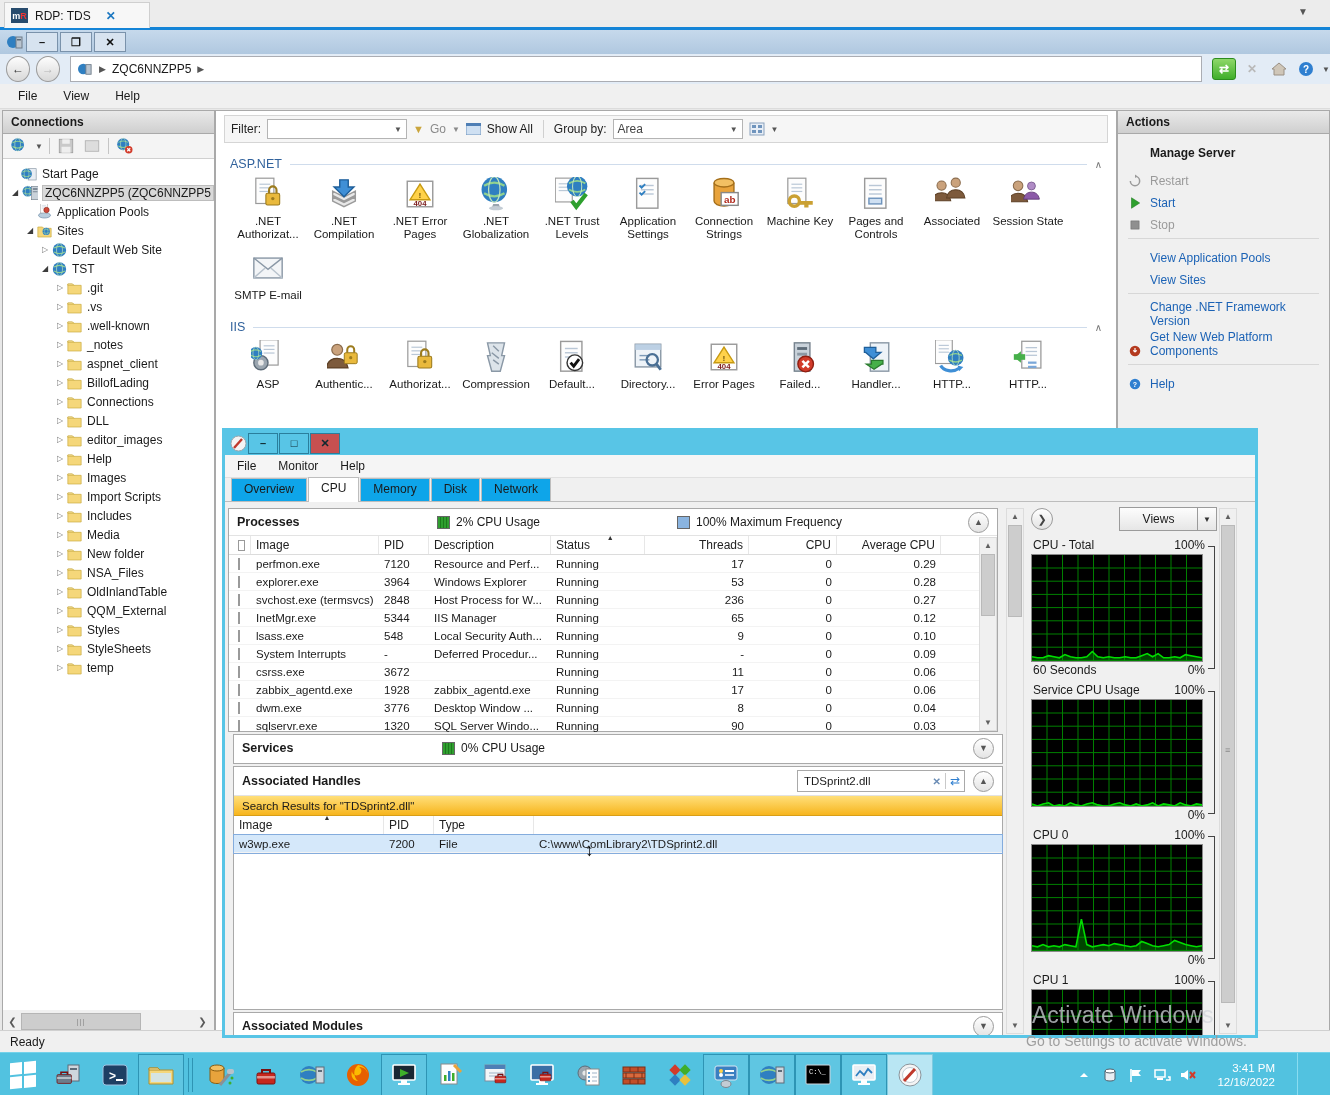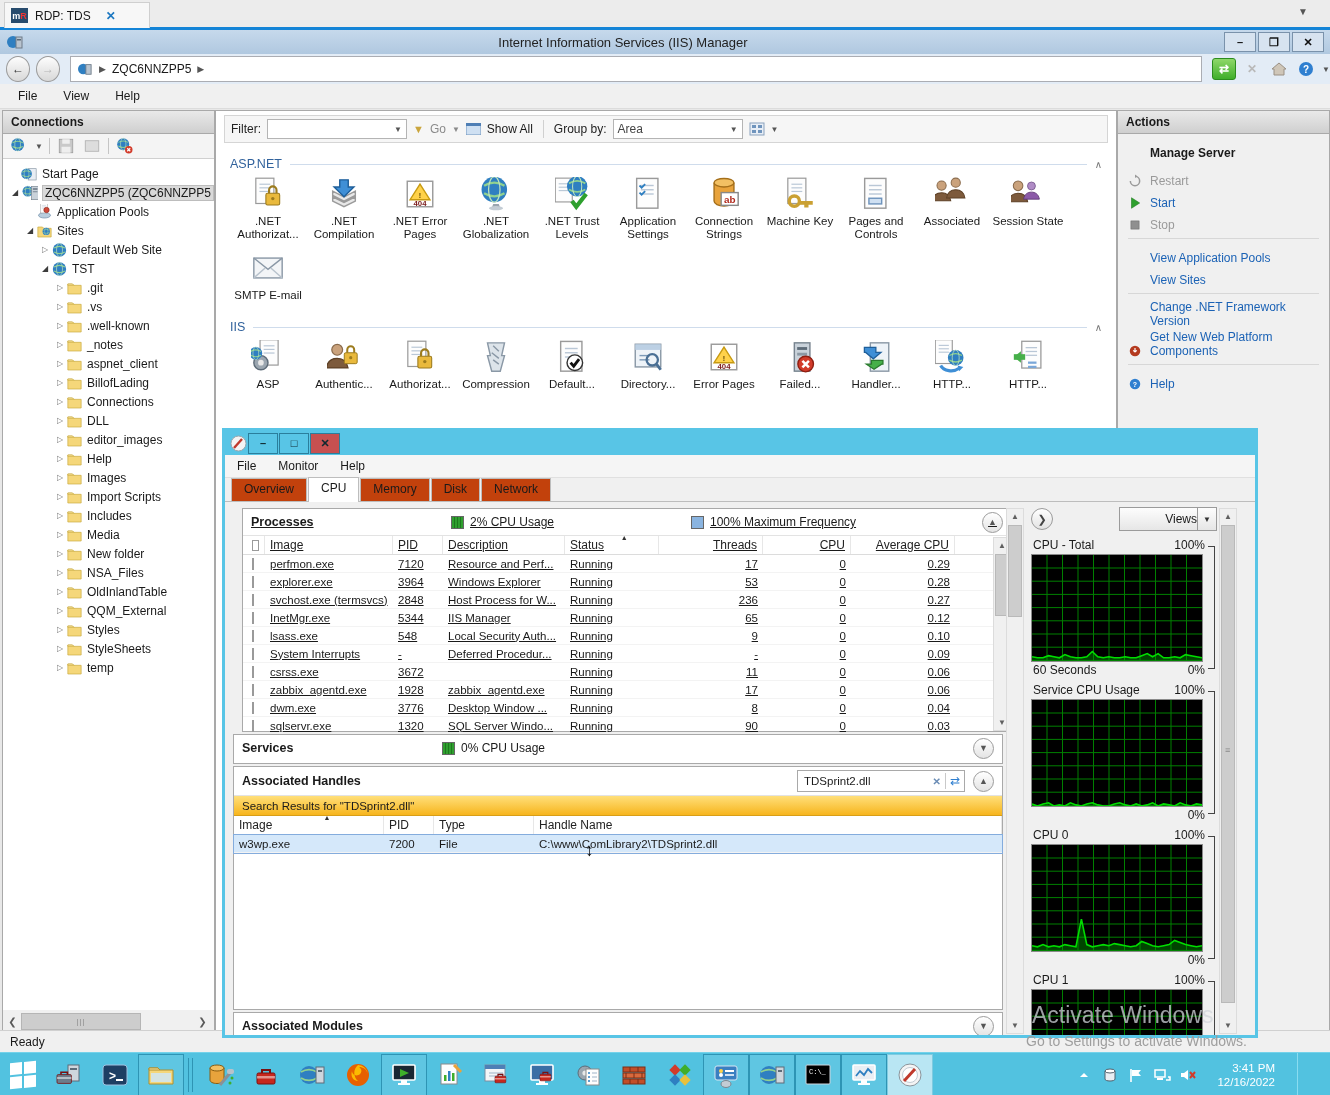--- a/index.html
+++ b/index.html
@@ -87,21 +87,21 @@
              display:flex;align-items:center;padding-left:10px;}
   
   #resmon{left:222px;top:428px;width:1030px;height:604px;background:#f0f0f0;border:3px solid #58c5e6;z-index:50;overflow:hidden;}
   #rm-title{height:24px;background:#58c5e6;display:flex;align-items:center;}
   #rm-title .t{flex:1;text-align:center;font-size:13px;color:#1e2a30;}
   .rm-btn{width:28px;height:19px;display:flex;align-items:center;justify-content:center;border:1px solid #2a7e9c;
           font-size:11px;font-weight:bold;color:#10282f;margin-left:1px;background:#58c5e6;}
   .rm-btn.close{background:#c75050;margin-right:4px;}
   #rm-menu{height:22px;background:#f5f5f5;display:flex;gap:22px;align-items:center;padding-left:12px;border-bottom:1px solid #e0e0e0;}
   #rm-tabs{height:23px;display:flex;align-items:flex-end;padding-left:6px;background:#f0f0f0;border-bottom:1px solid #bdbdbd;}
-  .rm-tab{padding:3px 12px;border:1px solid #bdbdbd;border-bottom:none;background:#c2410c;margin-right:1px;height:16px;}
+  .rm-tab{padding:3px 12px;border:1px solid #bdbdbd;border-bottom:none;background:#0ea5e9;margin-right:1px;height:16px;}
   .rm-tab.active{background:#fff;font-weight:normal;position:relative;top:1px;height:18px;}
   .rm-body{position:relative;height:532px;}
   .rm-panel{position:absolute;background:#fff;border:1px solid #a9a9a9;}
   .rp-head{height:26px;display:flex;align-items:center;padding:0 8px;background:#fff;border-bottom:1px solid #e3e3e3;}
   .rp-title{font-weight:bold;font-size:12.5px;flex:0 0 200px;}
   .legend{display:flex;align-items:center;gap:6px;flex:0 0 240px;}
   .lg-sq{width:11px;height:11px;border:1px solid #666;}
   .lg-green{background:repeating-linear-gradient(90deg,#2f9e2f 0 2px,#1d7a1d 2px 3px);}
   .lg-blue{background:#8ab4e0;}
   .rp-ch{margin-left:auto;width:19px;height:19px;border-radius:50%;border:1px solid #9b9b9b;
@@ -128,21 +128,21 @@
   .vs-arrow{height:15px;display:flex;align-items:center;justify-content:center;color:#606060;font-size:8px;background:#f0f0f0;}
   .vs-thumb{position:absolute;left:1px;width:12px;background:#cdcdcd;border:1px solid #b9b9b9;}
   .vs-grip{position:absolute;left:3px;color:#8a8a8a;font-size:9px;line-height:5px;}
   
   #rm-graphs{position:absolute;left:806px;top:4px;width:186px;}
   #g-toolrow{display:flex;align-items:center;height:26px;margin-bottom:4px;}
   .gt-circ{width:20px;height:20px;border-radius:50%;border:1px solid #9b9b9b;background:linear-gradient(#fff,#e3e3e3);
            display:flex;align-items:center;justify-content:center;font-size:11px;color:#444;}
   #views-btn{margin-left:auto;width:96px;height:22px;border:1px solid #9b9b9b;background:linear-gradient(#fdfdfd,#e6e6e6);
              display:flex;align-items:center;}
-  #views-btn .vl{flex:1;text-align:right;}
+  #views-btn .vl{flex:1;text-align:center;}
   #views-btn .vc{width:18px;border-left:1px solid #9b9b9b;text-align:center;font-size:8px;color:#333;height:100%;
                  display:flex;align-items:center;justify-content:center;}
   .graph-block{position:relative;margin-bottom:3px;}
   .g-label{display:flex;justify-content:space-between;font-size:12px;padding:2px 12px 2px 2px;}
   .g-area{width:170px;height:106px;border:1px solid #8a8a8a;background:#000;}
   .g-foot{display:flex;justify-content:space-between;font-size:12px;padding:1px 12px 1px 2px;}
   .bracket{position:absolute;right:2px;top:10px;bottom:9px;width:6px;
            border-top:1px solid #444;border-right:1px solid #444;border-bottom:1px solid #444;}
   
   #wm1{left:1032px;top:1002px;z-index:60;font-size:23px;color:rgba(210,214,219,0.75);}
@@ -176,21 +176,20 @@
 </div>
 
 <div id="iis-title" class="abs">
   <span style="margin-left:6px">
     <svg width="18" height="16" viewBox="0 0 18 16">
         <circle cx="7" cy="8" r="6" fill="#2f7fc1"></circle>
         <rect x="10" y="3" width="6" height="11" fill="#b9c4cf" stroke="#6e7b88"></rect>
         <rect x="11" y="5" width="4" height="1.5" fill="#5d6b78"></rect>
       </svg>
   </span>
-  <span class="t">Internet Information Services (IIS) Manager</span>
   <span class="winbtns">
     <span class="winbtn">–</span>
     <span class="winbtn">❐</span>
     <span class="winbtn">✕</span>
   </span>
 </div>
 
 <div id="iis-addr" class="abs">
   <span class="navcirc">←</span>
   <span class="navcirc dis">→</span>
@@ -1035,21 +1034,21 @@
   </div>
   <div id="rm-tabs">
       <div class="rm-tab">Overview</div>
       <div class="rm-tab active">CPU</div>
       <div class="rm-tab">Memory</div>
       <div class="rm-tab">Disk</div>
       <div class="rm-tab">Network</div>
     </div>
   <div class="rm-body" id="rm-body">
 
-    <div class="rm-panel" style="left:17px;top:6px;width:768px;height:222px;text-decoration:underline;">
+    <div class="rm-panel" style="left:3px;top:6px;width:768px;height:222px;">
       <div class="rp-head">
         <span class="rp-title">Processes</span>
         <span class="legend">
           <span class="lg-sq lg-green"></span>
           <span>2% CPU Usage</span>
         </span>
         <span class="legend">
           <span class="lg-sq lg-blue"></span>
           <span>100% Maximum Frequency</span>
         </span>
@@ -1196,21 +1195,20 @@
           <span class="sb-sep"></span>
           <span class="sb-go">⇄</span>
         </span>
         <span class="rp-ch" style="margin-left:8px">▲</span>
       </div>
       <div class="yellowbar">Search Results for "TDSprint2.dll"</div>
       <div class="grid-head hand-cols" id="hand-head">
           <div>Image<span class="sort">▲</span></div>
           <div>PID</div>
           <div>Type</div>
-          <div>Handle Name</div>
         </div>
       <div id="hand-rows">
           <div class="grid-row hand-cols hand-sel">
             <div>w3wp.exe</div>
             <div>7200</div>
             <div>File</div>
             <div>C:\www\ComLibrary2\TDSprint2.dll</div>
           </div>
         </div>
     </div>

